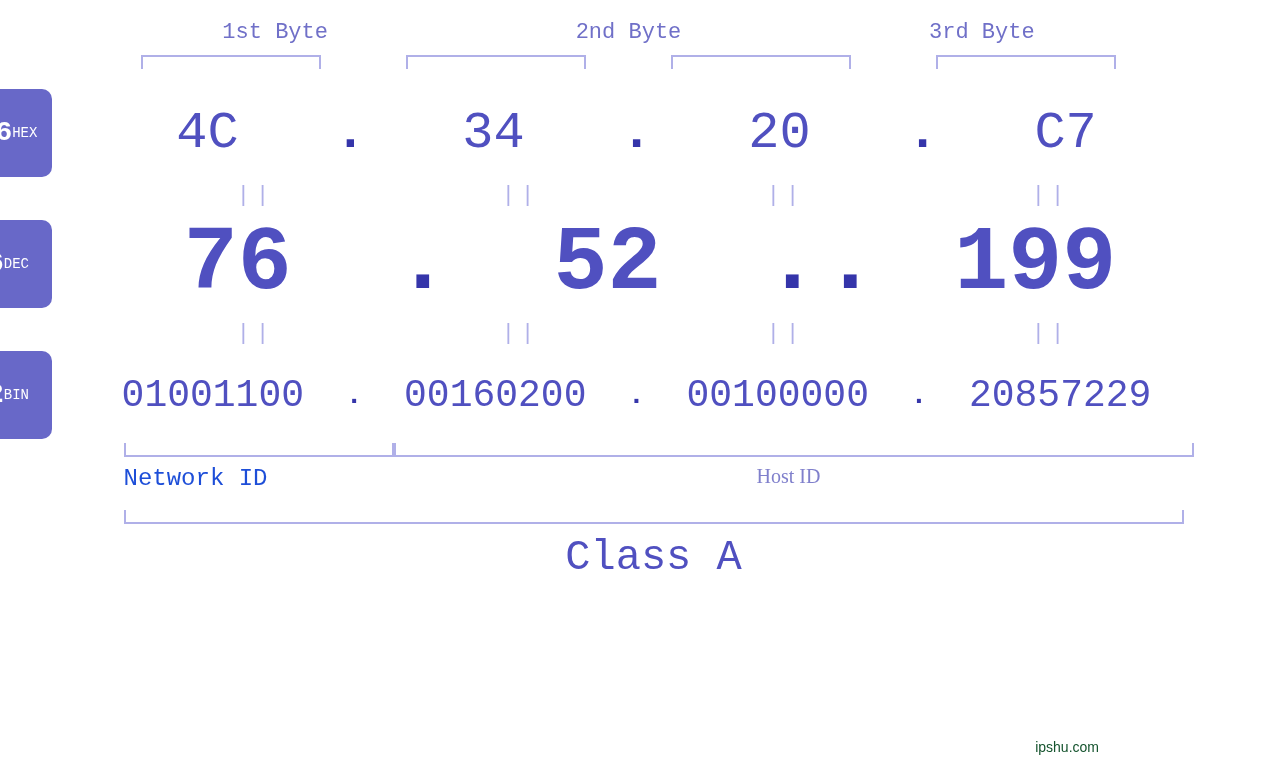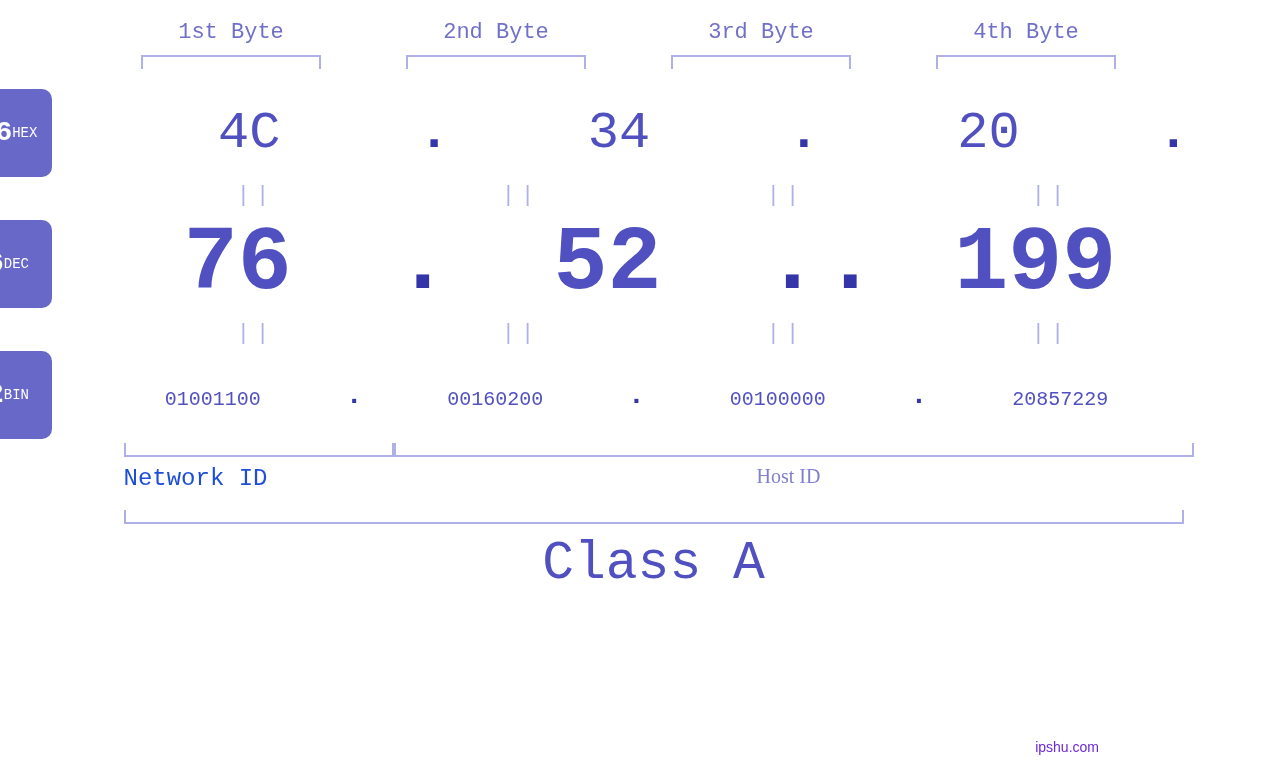--- a/index.html
+++ b/index.html
@@ -85,40 +85,40 @@
       line-height: 1.1;
     }
     .base-badge .base-label {
       font-size: 14px;
       font-weight: normal;
     }
 
     .values-row {
       flex: 1;
       display: flex;
-      align-items: flex-end;
+      align-items: center;
       justify-content: space-around;
       padding-left: 30px;
       padding-right: 10px;
     }
 
     .byte-value {
       flex: 1;
       text-align: center;
       color: #5050c0;
     }
     .byte-value.hex-val {
       font-size: 52px;
     }
     .byte-value.dec-val {
       font-size: 90px;
       font-weight: bold;
     }
     .byte-value.bin-val {
-      font-size: 20px;
+      font-size: 38px;
     }
 
     .dot-separator {
       color: #3535aa;
       font-weight: bold;
       margin: 0 2px;
     }
     .dot-separator.hex-dot {
       font-size: 52px;
     }
@@ -218,51 +218,50 @@
 
     .class-label-row {
       display: flex;
       width: 1060px;
       margin-left: 190px;
       margin-top: 10px;
       justify-content: center;
     }
     .class-label {
       color: #5050c0;
-      font-size: 53px;
+      font-size: 42px;
       font-family: 'Courier New', Courier, monospace;
       text-align: right;
     }
 
     
     .watermark {
       position: absolute;
       bottom: 12px;
       right: 18px;
-      color: #6d28d9;
+      color: #14532d;
       font-size: 14px;
       font-family: Arial, sans-serif;
     }
 
     
     .hex-row { margin-bottom: 0; }
     .dec-row { margin-bottom: 0; }
     .bin-row { margin-bottom: 0; }
 
   </style>
 </head>
 <body>
 
 <div class="main-container">
 
   <div class="byte-headers">
     <div class="byte-header">1st Byte</div>
     <div class="byte-header">2nd Byte</div>
     <div class="byte-header">3rd Byte</div>
-    <div class="byte-header">4th Byte</div>
   </div>
 
   <div class="top-brackets">
     <div class="bracket-segment">
       <div class="bracket-top"></div>
     </div>
     <div class="bracket-segment">
       <div class="bracket-top"></div>
     </div>
     <div class="bracket-segment">
@@ -278,20 +277,21 @@
       <span class="base-number">16</span>
       <span class="base-label">HEX</span>
     </div>
     <div class="values-row">
       <span class="byte-value hex-val">4C</span>
       <span class="dot-separator hex-dot">.</span>
       <span class="byte-value hex-val">34</span>
       <span class="dot-separator hex-dot">.</span>
       <span class="byte-value hex-val">20</span>
       <span class="dot-separator hex-dot">.</span>
+      <span class="byte-value hex-val">C7</span>
     </div>
   </div>
 
   <div class="connectors-row">
     <div class="pipe-connector">||</div>
     <div class="pipe-connector">||</div>
     <div class="pipe-connector">||</div>
     <div class="pipe-connector">||</div>
   </div>
 

